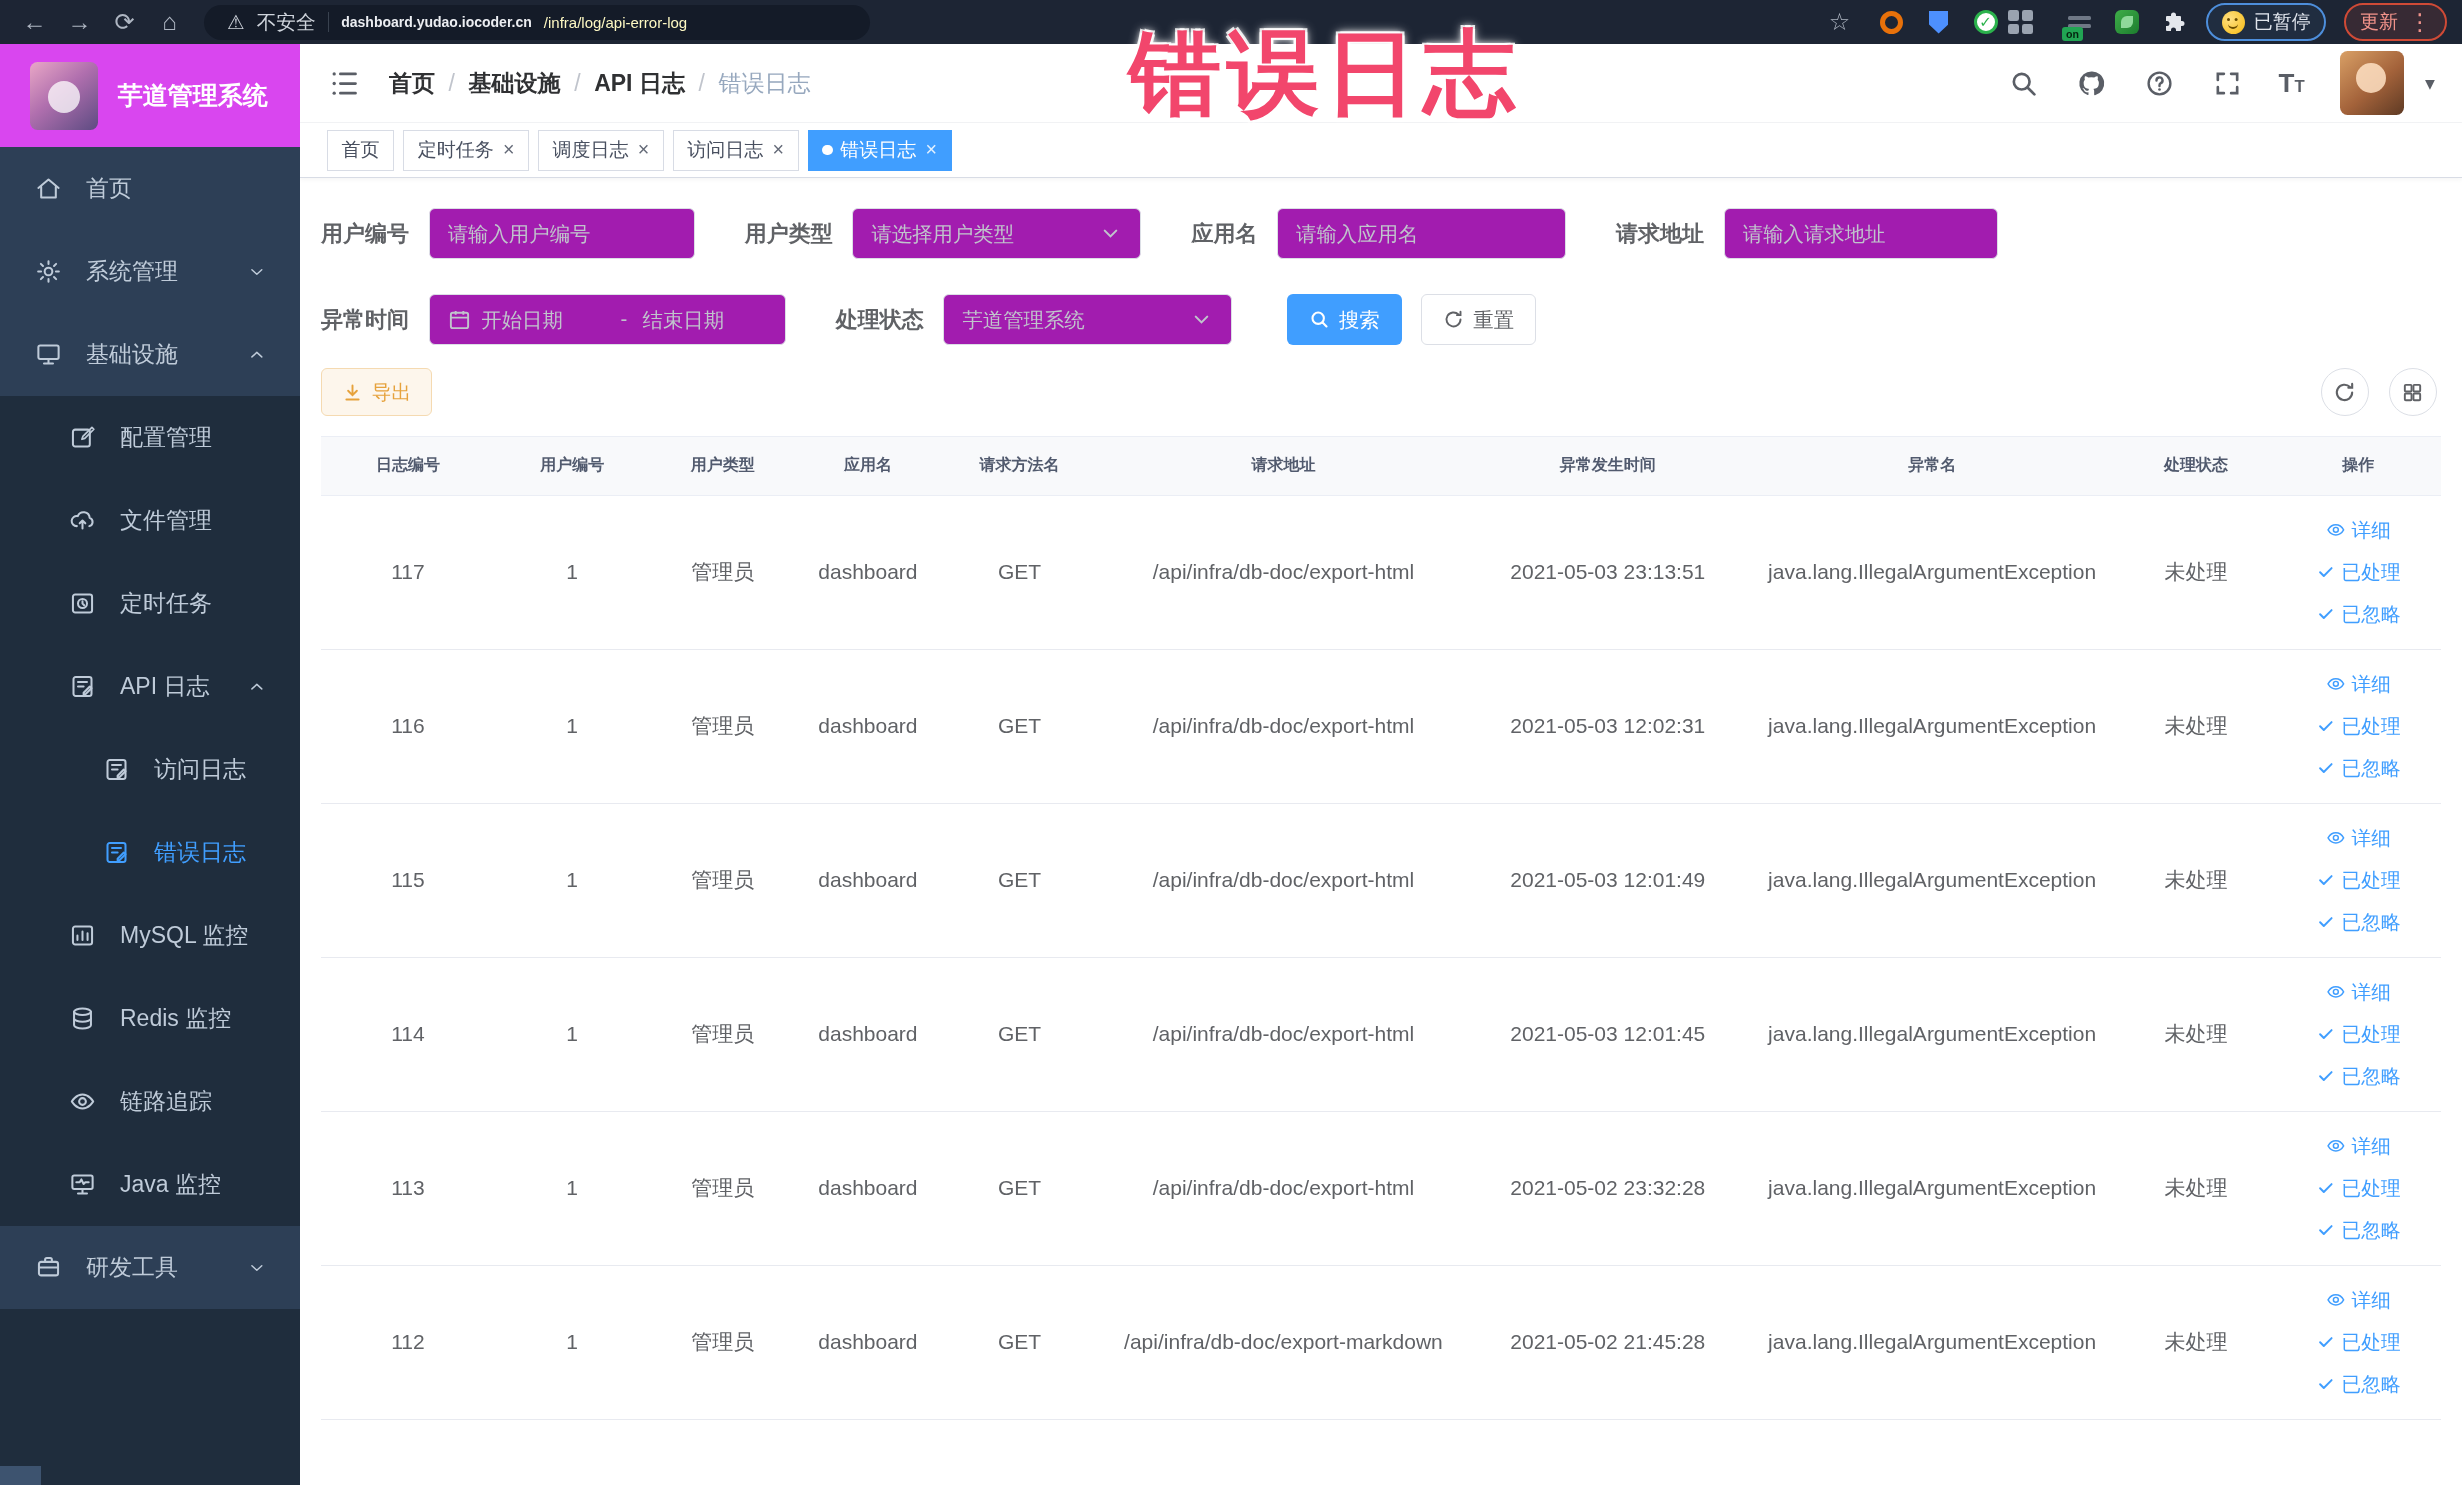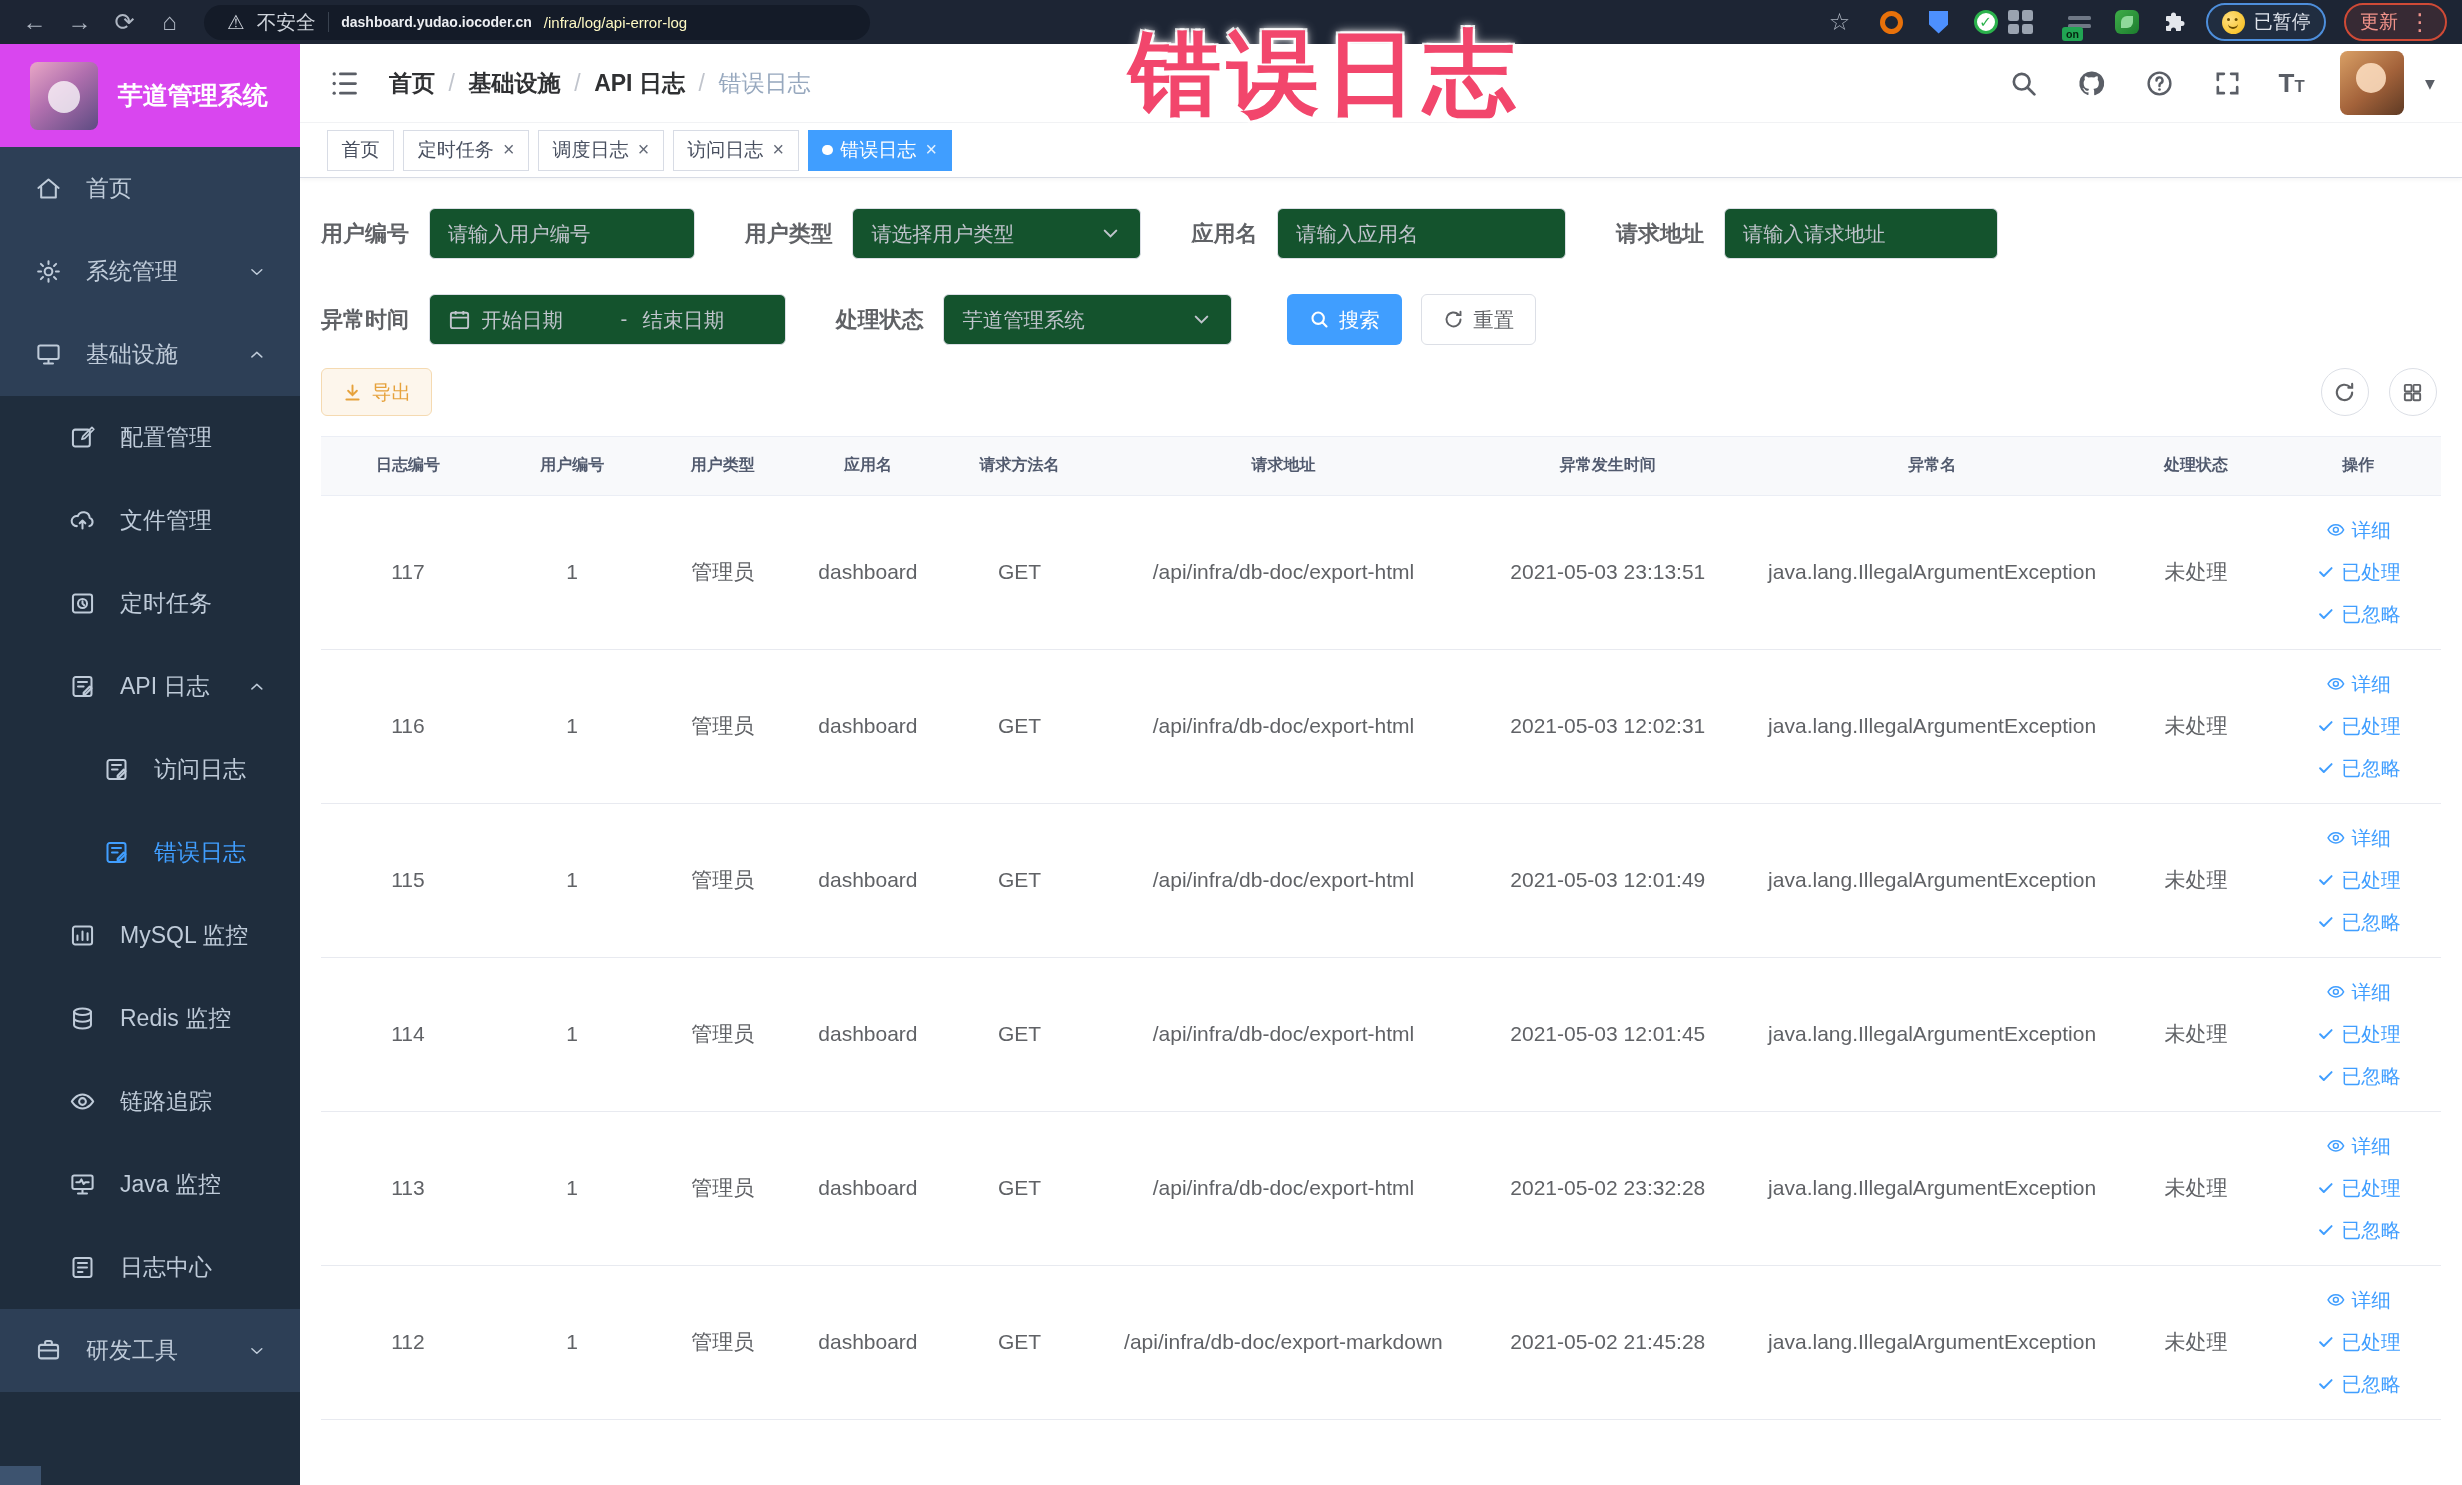--- a/index.html
+++ b/index.html
@@ -82,21 +82,21 @@
   .tag .tag-dot{display:none}
   .tag.active{background:#409eff;border-color:#409eff;color:#fff}
   .tag.active .tag-dot{display:inline-block;width:10.6px;height:10.6px;border-radius:50%;background:#fff}
   .tag-close{font-size:19.7px;line-height:1;opacity:.85;margin-left:1.5px}
 
   
   .content{padding:18px 21px 0;flex:1;display:flex;flex-direction:column}
   .filter-row{display:flex;align-items:center;margin:12px 0 0}
   .f-item{display:flex;align-items:center;margin-right:50px}
   .f-label{font-size:22px;color:#606266;font-weight:700;margin-right:19.7px;white-space:nowrap}
-  .inp{height:51px;border:1.5px solid #dcdfe6;border-radius:6px;background:#14532d;display:flex;align-items:center;padding:0 18px;font-size:20.4px;color:#c0c4cc;gap:10.6px}
+  .inp{height:51px;border:1.5px solid #dcdfe6;border-radius:6px;background:#a21caf;display:flex;align-items:center;padding:0 18px;font-size:20.4px;color:#c0c4cc;gap:10.6px}
   .inp .ph{flex:1;white-space:nowrap;overflow:hidden}
   .inp svg{width:23px;height:23px;color:#c0c4cc;flex:none}
   .w350{width:266px}.w380{width:289px}.w360{width:274px}.w470{width:357px}
   .range .sep{color:#c0c4cc;padding:0 4.5px}
   .btn{height:51px;border-radius:6px;display:flex;align-items:center;gap:9px;font-size:20.4px;padding:0 21px;cursor:pointer;border:1.5px solid transparent;white-space:nowrap}
   .btn svg{width:21px;height:21px}
   .btn-search{background:#409eff;color:#fff;margin-left:4.5px}
   .btn-reset{background:#fff;color:#606266;border-color:#dcdfe6;margin-left:19.7px}
   .toolbar{display:flex;align-items:center;margin:23px 0 19.7px}
   .btn-export{height:48px;background:#fdf6ec;border-color:#f5dab1;color:#e6a23c;padding:0 19.7px;font-size:19.7px}
@@ -342,30 +342,20 @@
               <svg viewBox="0 0 24 24" fill="none" stroke="currentColor" stroke-width="1.8" stroke-linecap="round" stroke-linejoin="round">
                 <rect x="3" y="4" width="18" height="12" rx="1.5"></rect>
                 <path d="M6.5 10h3l1.5-2.5 2 4 1.5-1.5h3"></path>
                 <path d="M12 16v4M8 20h8"></path>
               </svg>
             </span>
     <span class="mi-label">Java 监控</span>
     <span class="mi-arrow"></span>
   </div>
 
-  <div class="menu-item lvl1 sub">
-    <span class="mi-icon">
-              <svg viewBox="0 0 24 24" fill="none" stroke="currentColor" stroke-width="1.8" stroke-linecap="round" stroke-linejoin="round">
-                <rect x="4" y="3.5" width="16" height="17" rx="2"></rect>
-                <path d="M8 8h8M8 12h8M8 16h4"></path>
-              </svg>
-            </span>
-    <span class="mi-label">日志中心</span>
-    <span class="mi-arrow"></span>
-  </div>
 
   <div class="menu-item lvl0">
     <span class="mi-icon">
               <svg viewBox="0 0 24 24" fill="none" stroke="currentColor" stroke-width="1.8" stroke-linecap="round" stroke-linejoin="round">
                 <rect x="3.5" y="7" width="17" height="12" rx="2"></rect>
                 <path d="M9 7V5a1.5 1.5 0 0 1 1.5-1.5h3A1.5 1.5 0 0 1 15 5v2M3.5 12h17"></path>
               </svg>
             </span>
     <span class="mi-label">研发工具</span>
     <span class="mi-arrow">

